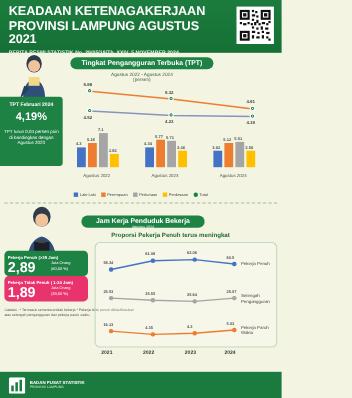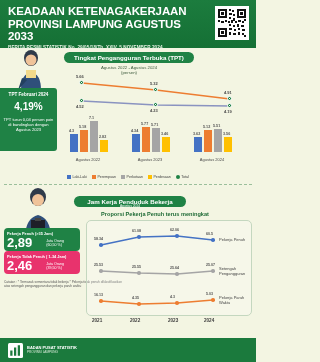--- a/index.html
+++ b/index.html
@@ -92,38 +92,38 @@
   .sname{ position:absolute; right:1px; font-size:4px; color:#444; line-height:5px; width:34px;}
   .pt{ position:absolute; width:3.6px; height:3.6px; border-radius:50%; }
   .pv{ position:absolute; font-size:3.6px; color:#555; font-weight:bold;}
   .xaxis2{ position:absolute; left:86px; top:128px; width:130px; }
   .xa2{ position:absolute; font-size:4.6px; font-weight:bold; color:#3d3d3d;}
   
   .card{ position:absolute; left:4px; width:76px; border-radius:4px; color:#fff; padding:2.5px 3px;}
   .c-green{ background:#1f8245; top:38px; }
   .c-pink{ background:#e8336d; top:61px; }
   .c-t{ font-size:3.9px; font-weight:bold; margin-bottom:0px;}
-  .c-row{ display:flex; align-items:flex-end; gap:14px;}
+  .c-row{ display:flex; align-items:center; gap:14px;}
   .c-big{ font-size:13px; font-weight:bold; line-height:13px;}
   .c-unit{ font-size:3.6px; line-height:4.4px; padding-bottom:1px;}
   .note{ position:absolute; left:4px; top:90px; width:124px;
          font-size:3.2px; color:#555; line-height:4.2px;}
   
   .footer{ position:absolute; left:0; bottom:0; width:256px; height:24px;
            background:#1b7a3d; color:#fff; display:flex; align-items:center; padding:0 8px; gap:4px;}
   .logo{ width:15px; height:15px; flex:0 0 auto;}
   .f-t{ font-size:4px; font-weight:bold; line-height:4.8px;}
   .f-s{ font-size:3.1px; line-height:3.8px; color:#d9ead9;}
   .manfig{ position:absolute; }
 </style>
 </head>
 <body>
 
 <div class="header">
-  <div class="hdr-title">KEADAAN KETENAGAKERJAAN PROVINSI LAMPUNG AGUSTUS 2033</div>
+  <div class="hdr-title">KEADAAN KETENAGAKERJAAN PROVINSI LAMPUNG AGUSTUS 2021</div>
   <div class="hdr-sub">BERITA RESMI STATISTIK No. 29/05/18/Th. XXIV, 5 NOVEMBER 2024</div>
   <div class="qr">
     <svg viewBox="0 0 30 30" width="30" height="30">
       <rect width="30" height="30" fill="#fff"></rect>
       <g fill="#111">
         <rect x="1" y="1" width="9" height="9"></rect>
           <rect x="3" y="3" width="5" height="5" fill="#fff"></rect>
           <rect x="4" y="4" width="3" height="3"></rect>
         <rect x="20" y="1" width="9" height="9"></rect>
           <rect x="22" y="3" width="5" height="5" fill="#fff"></rect>
@@ -289,21 +289,21 @@
       <span class="c-unit">
         <span>Juta Orang</span><br>
         <span>(60,50 %)</span>
       </span>
     </div>
   </div>
 
   <div class="card c-pink">
     <div class="c-t">Pekerja Tidak Penuh  ( 1-34 Jam)</div>
     <div class="c-row">
-      <span class="c-big">2,46</span>
+      <span class="c-big">1,89</span>
       <span class="c-unit">
         <span>Juta Orang</span><br>
         <span>(39,50 %)</span>
       </span>
     </div>
   </div>
 
   <div class="note">
     <span>Catatan :</span>
     <span>* Termasuk sementara tidak bekerja</span>

